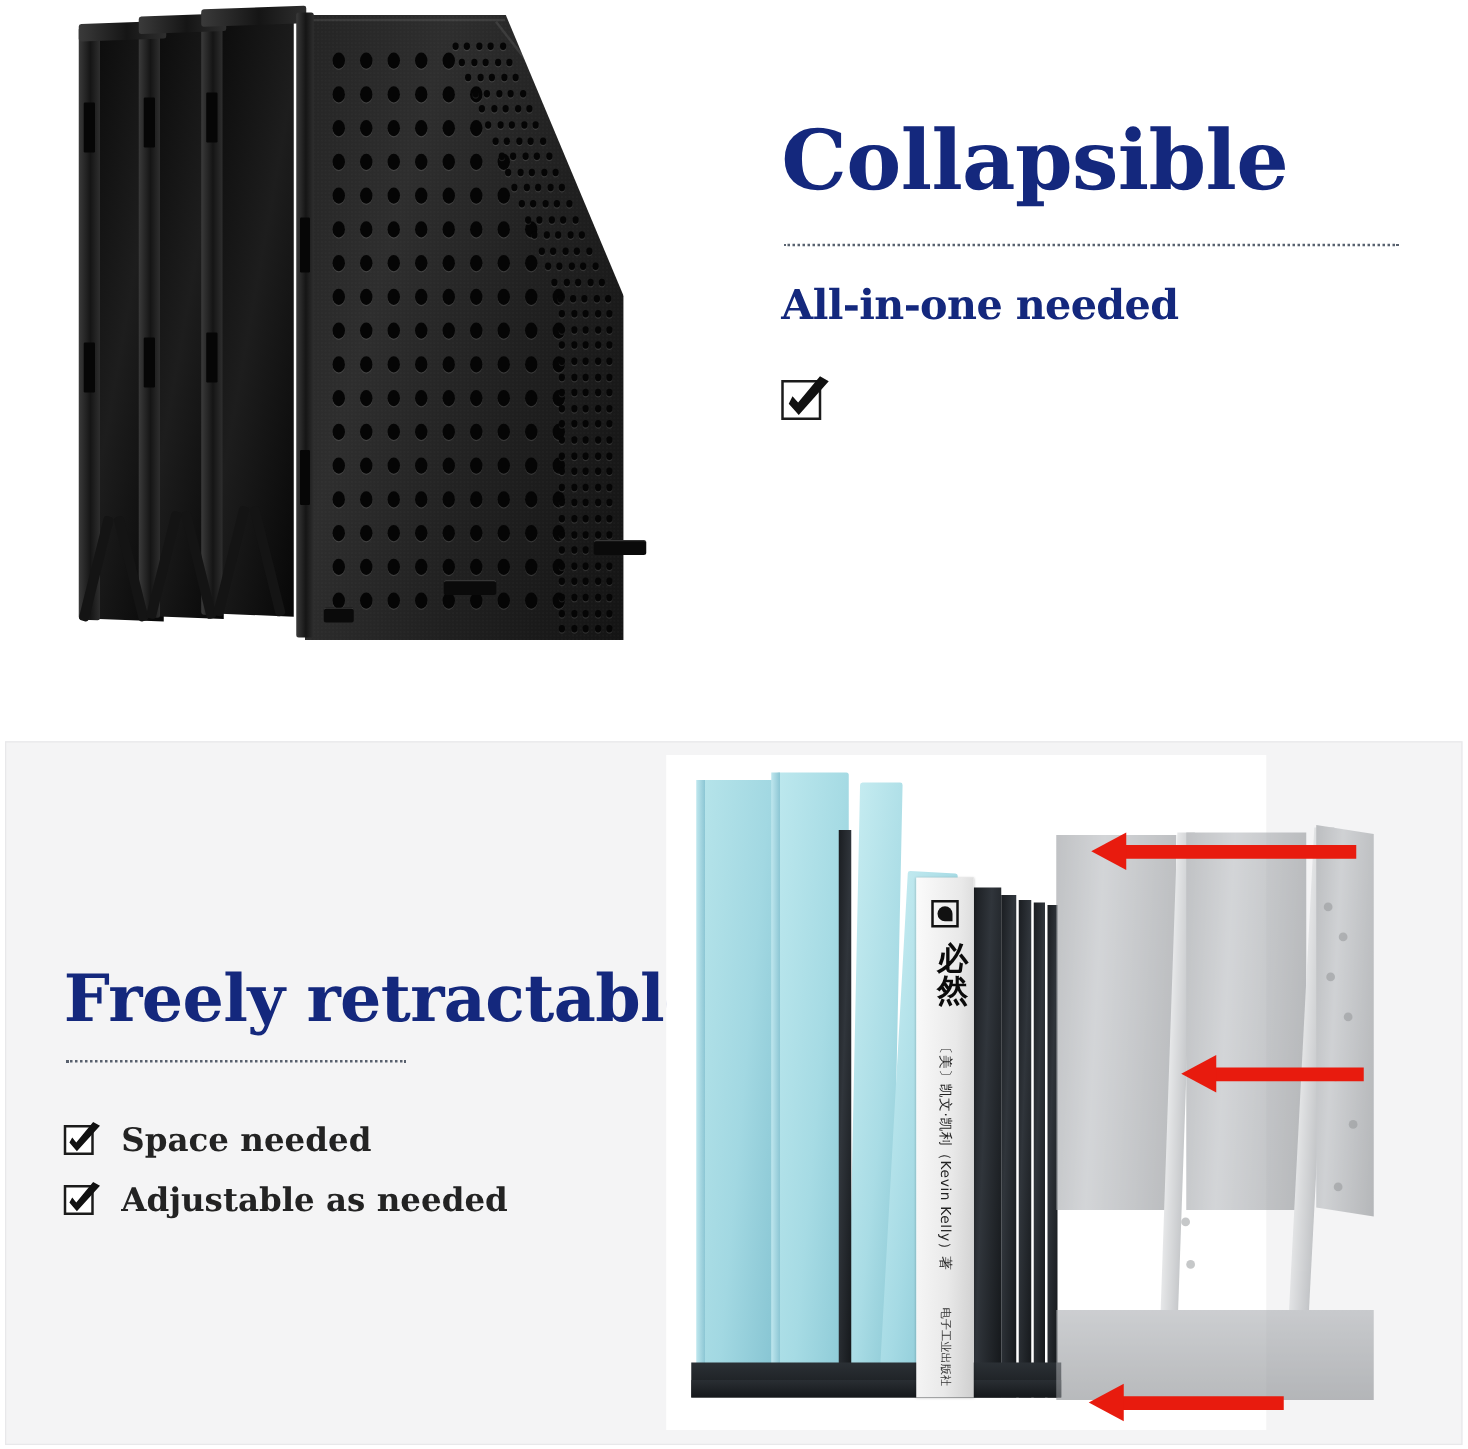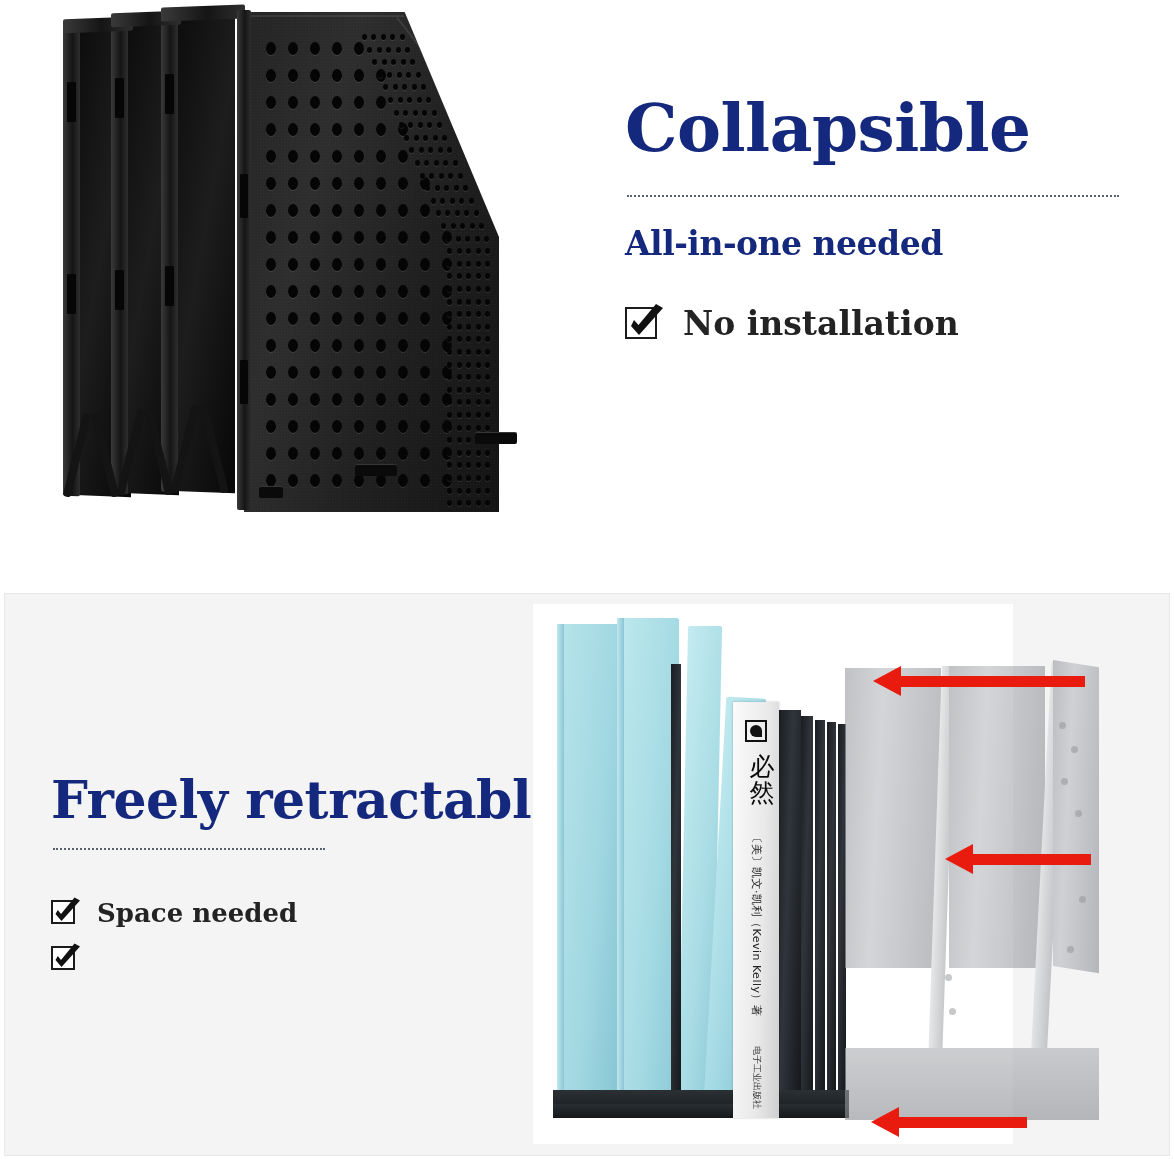--- a/index.html
+++ b/index.html
@@ -92,21 +92,21 @@
 
   .blackpanel{position:absolute;background:linear-gradient(92deg,#1a1d21,#30353b 40%,#14171a);}
   .tray{position:absolute;background:linear-gradient(180deg,#2b3035,#15181b);}
 
   
   #book{position:absolute;background:linear-gradient(92deg,#fbfbfb,#e9e9e9 60%,#cfcfcf);
         box-shadow:0 0 2px rgba(0,0,0,.25);}
   #book .bk-logo{position:absolute;left:50%;transform:translateX(-50%);
         width:22px;height:22px;border:2px solid #111;box-sizing:border-box;}
   #book .bk-title{position:absolute;left:0;right:0;text-align:center;
-        font-family:"DejaVu Sans", sans-serif;font-weight:normal;color:#0b0b0b;
+        font-family:"DejaVu Sans", sans-serif;font-weight:bold;color:#0b0b0b;
         font-size:25px;line-height:1.05;margin-left:12px;}
   #book .bk-author{position:absolute;left:50%;top:215px;
         transform:translateX(-50%) rotate(90deg);transform-origin:center;
         white-space:nowrap;font-family:"DejaVu Sans", sans-serif;
         font-size:11px;color:#222;letter-spacing:.5px;}
   #book .bk-pub{position:absolute;left:50%;bottom:34px;
         transform:translateX(-50%) rotate(90deg);white-space:nowrap;
         font-family:"DejaVu Sans", sans-serif;font-size:9px;color:#333;}
 
   
@@ -508,21 +508,20 @@
     <h2 class="headline" id="h-subtitle">All-in-one needed</h2>
 
     <ul class="check-list" id="top-checks">
       <li class="check-item">
         <span class="cbox">
           <span class="sq"></span>
           <svg viewBox="0 0 40 40" width="40" height="40" aria-hidden="true">
             <path d="M6 19 L14 28 L38 1 L31 -3 L13.5 18 L9 13 Z" fill="#111111"></path>
           </svg>
         </span>
-        <span class="ctext">No installation</span>
       </li>
     </ul>
   </div>
 </div>
 
 <div class="panel" id="bottom-section">
 
   <div class="no-sel" id="bot-copy">
     <h1 class="headline" id="h-retract">Freely retractable</h1>
 
@@ -538,20 +537,21 @@
         </span>
         <span class="ctext">Space needed</span>
       </li>
       <li class="check-item">
         <span class="cbox">
           <span class="sq"></span>
           <svg viewBox="0 0 30 30" width="30" height="30" aria-hidden="true">
             <path d="M4.5 14 L10.5 21 L29 0.5 L23.5 -2.5 L10 14 L6.8 10 Z" fill="#111111"></path>
           </svg>
         </span>
+        <span class="ctext">Adjustable as needed</span>
       </li>
     </ul>
   </div>
 
   <div id="bot-photo">
     <div id="bot-white"></div>
 
     <div class="binder" style="left:28px;top:20px;width:58px;height:488px;background:linear-gradient(95deg,#b6e4ea,#a2d8e2 55%,#86c4d2);"></div>
     <div class="binder-edge" style="left:24px;top:20px;height:488px;"></div>
 

